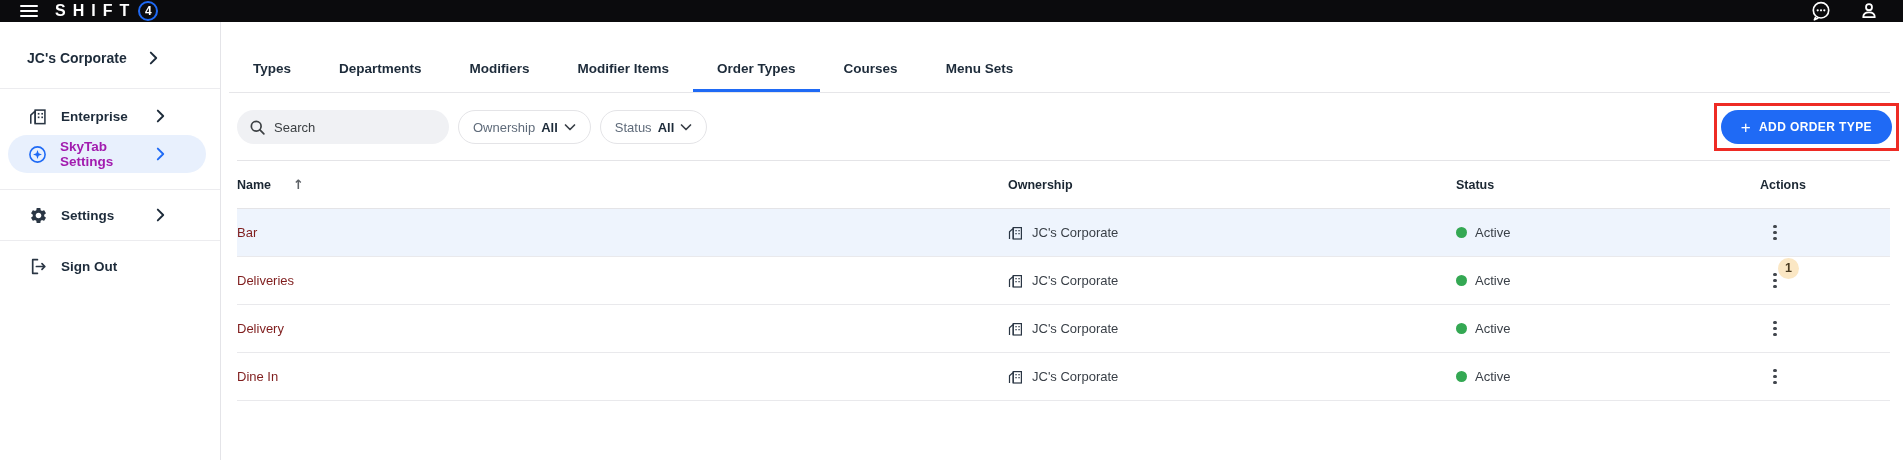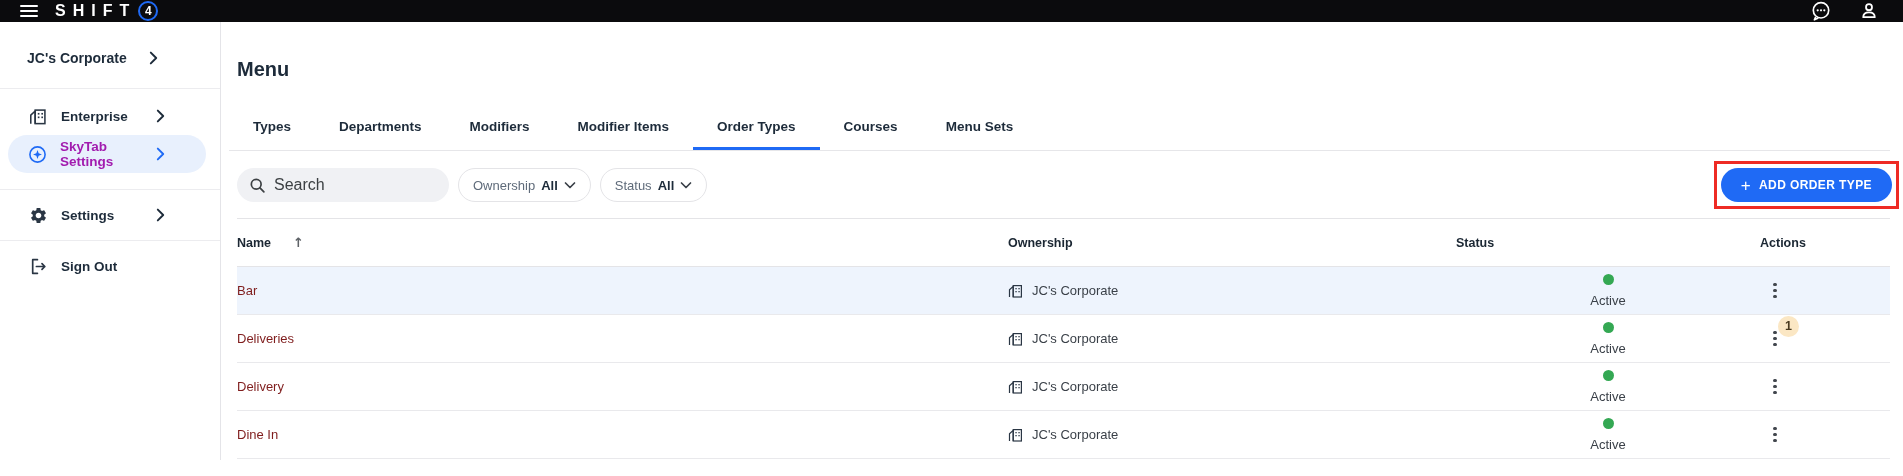--- a/index.html
+++ b/index.html
@@ -39,21 +39,21 @@
   .page-title { margin-top:36px; font-size:20px; font-weight:600; color:#1d2b3a; line-height:22px; }
 
   .tabs { display:flex; margin-top:22px; margin-left:-8px; border-bottom:1px solid #e6e6e9; }
   .tab { height:48px; padding:0 24px; display:flex; align-items:center; font-size:13.5px;
     font-weight:700; color:#1d2b3a; cursor:pointer; white-space:nowrap; }
   .tab.active { box-shadow:inset 0 -3px 0 #1f6af5; }
 
   .toolbar { margin-top:9px; height:50px; display:flex; align-items:center; }
   .search-pill { width:212px; height:34px; background:#f0f1f4; border-radius:17px;
     display:flex; align-items:center; padding:0 12px; gap:8px; }
-  .search-pill input { border:none; outline:none; background:transparent; font-size:16px;
+  .search-pill input { border:none; outline:none; background:transparent; font-size:13px;
     color:#3c4043; width:150px; font-family:"Liberation Sans", sans-serif; }
   .search-pill input::placeholder { color:#3c4043; opacity:1; }
   .filter-pill { height:34px; border:1px solid #e4e4e7; background:#fff; border-radius:17px;
     display:flex; align-items:center; gap:6px; padding:0 14px; margin-left:9px; cursor:pointer; }
   .filter-label { font-size:13px; color:#5f6b7a; }
   .filter-value { font-size:13px; font-weight:700; color:#1d2b3a; }
   .spacer { flex:1; }
   .red-box { border:3px solid #ee2b24; padding:4px; margin-right:-9px; }
   .add-btn { height:34px; background:#1f6af5; border:none; border-radius:17px; color:#fff;
     font-size:12px; font-weight:700; letter-spacing:.4px; padding:0 20px; display:flex;
@@ -63,21 +63,21 @@
   
   .table { margin-top:8px; border-top:1px solid #e4e4e7; }
   .tr { display:grid; grid-template-columns:771px 448px 304px 1fr; height:48px;
     align-items:center; border-bottom:1px solid #e9e9ec; }
   .tr.header { border-bottom:1px solid #e4e4e7; }
   .tr.highlight { background:#eef4fd; }
   .th { font-size:12.5px; font-weight:700; color:#1b2733; display:flex; align-items:center; gap:22px; }
   .sort-arrow { font-family:"DejaVu Sans", sans-serif; color:#5f6368; font-size:13px; cursor:pointer; }
   .td-name { font-size:13px; color:#7f1d1d; }
   .td-owner { display:flex; align-items:center; gap:8px; font-size:13px; color:#3a4048; }
-  .td-status { display:flex; align-items:center; gap:8px; font-size:13px; color:#3a4048;flex-direction:column; }
+  .td-status { display:flex; align-items:center; gap:8px; font-size:13px; color:#3a4048; }
   .status-dot { width:11px; height:11px; border-radius:50%; background:#34a853; }
   .td-actions { display:flex; padding-left:2px; }
   .kebab { position:relative; width:26px; height:26px; display:flex; flex-direction:column;
     align-items:center; justify-content:center; gap:2.5px; cursor:pointer; }
   .kebab i { width:3.5px; height:3.5px; background:#41464d; border-radius:50%; }
   .badge { position:absolute; top:-10px; left:16px; width:21px; height:21px; border-radius:50%;
     background:#fbe7c4; color:#4a3b20; font-size:12.5px; font-weight:700;
     display:flex; align-items:center; justify-content:center; }
   svg { display:block; }
 </style>
@@ -185,21 +185,20 @@
               <path d="M8 2.5 H3.5 V15.5 H8" fill="none" stroke="#2a3644" stroke-width="1.6" stroke-linecap="round" stroke-linejoin="round"></path>
               <path d="M7 9 H15 M12.3 6.3 L15 9 L12.3 11.7" fill="none" stroke="#2a3644" stroke-width="1.6" stroke-linecap="round" stroke-linejoin="round"></path>
             </svg>
         </span>
         <span>Sign Out</span>
       </div>
     </div>
   </div>
 
   <div class="main">
-    <h1 class="page-title">Menu</h1>
 
     <div class="tabs">
       <div class="tab">Types</div>
       <div class="tab">Departments</div>
       <div class="tab">Modifiers</div>
       <div class="tab">Modifier Items</div>
       <div class="tab active">Order Types</div>
       <div class="tab">Courses</div>
       <div class="tab">Menu Sets</div>
     </div>

